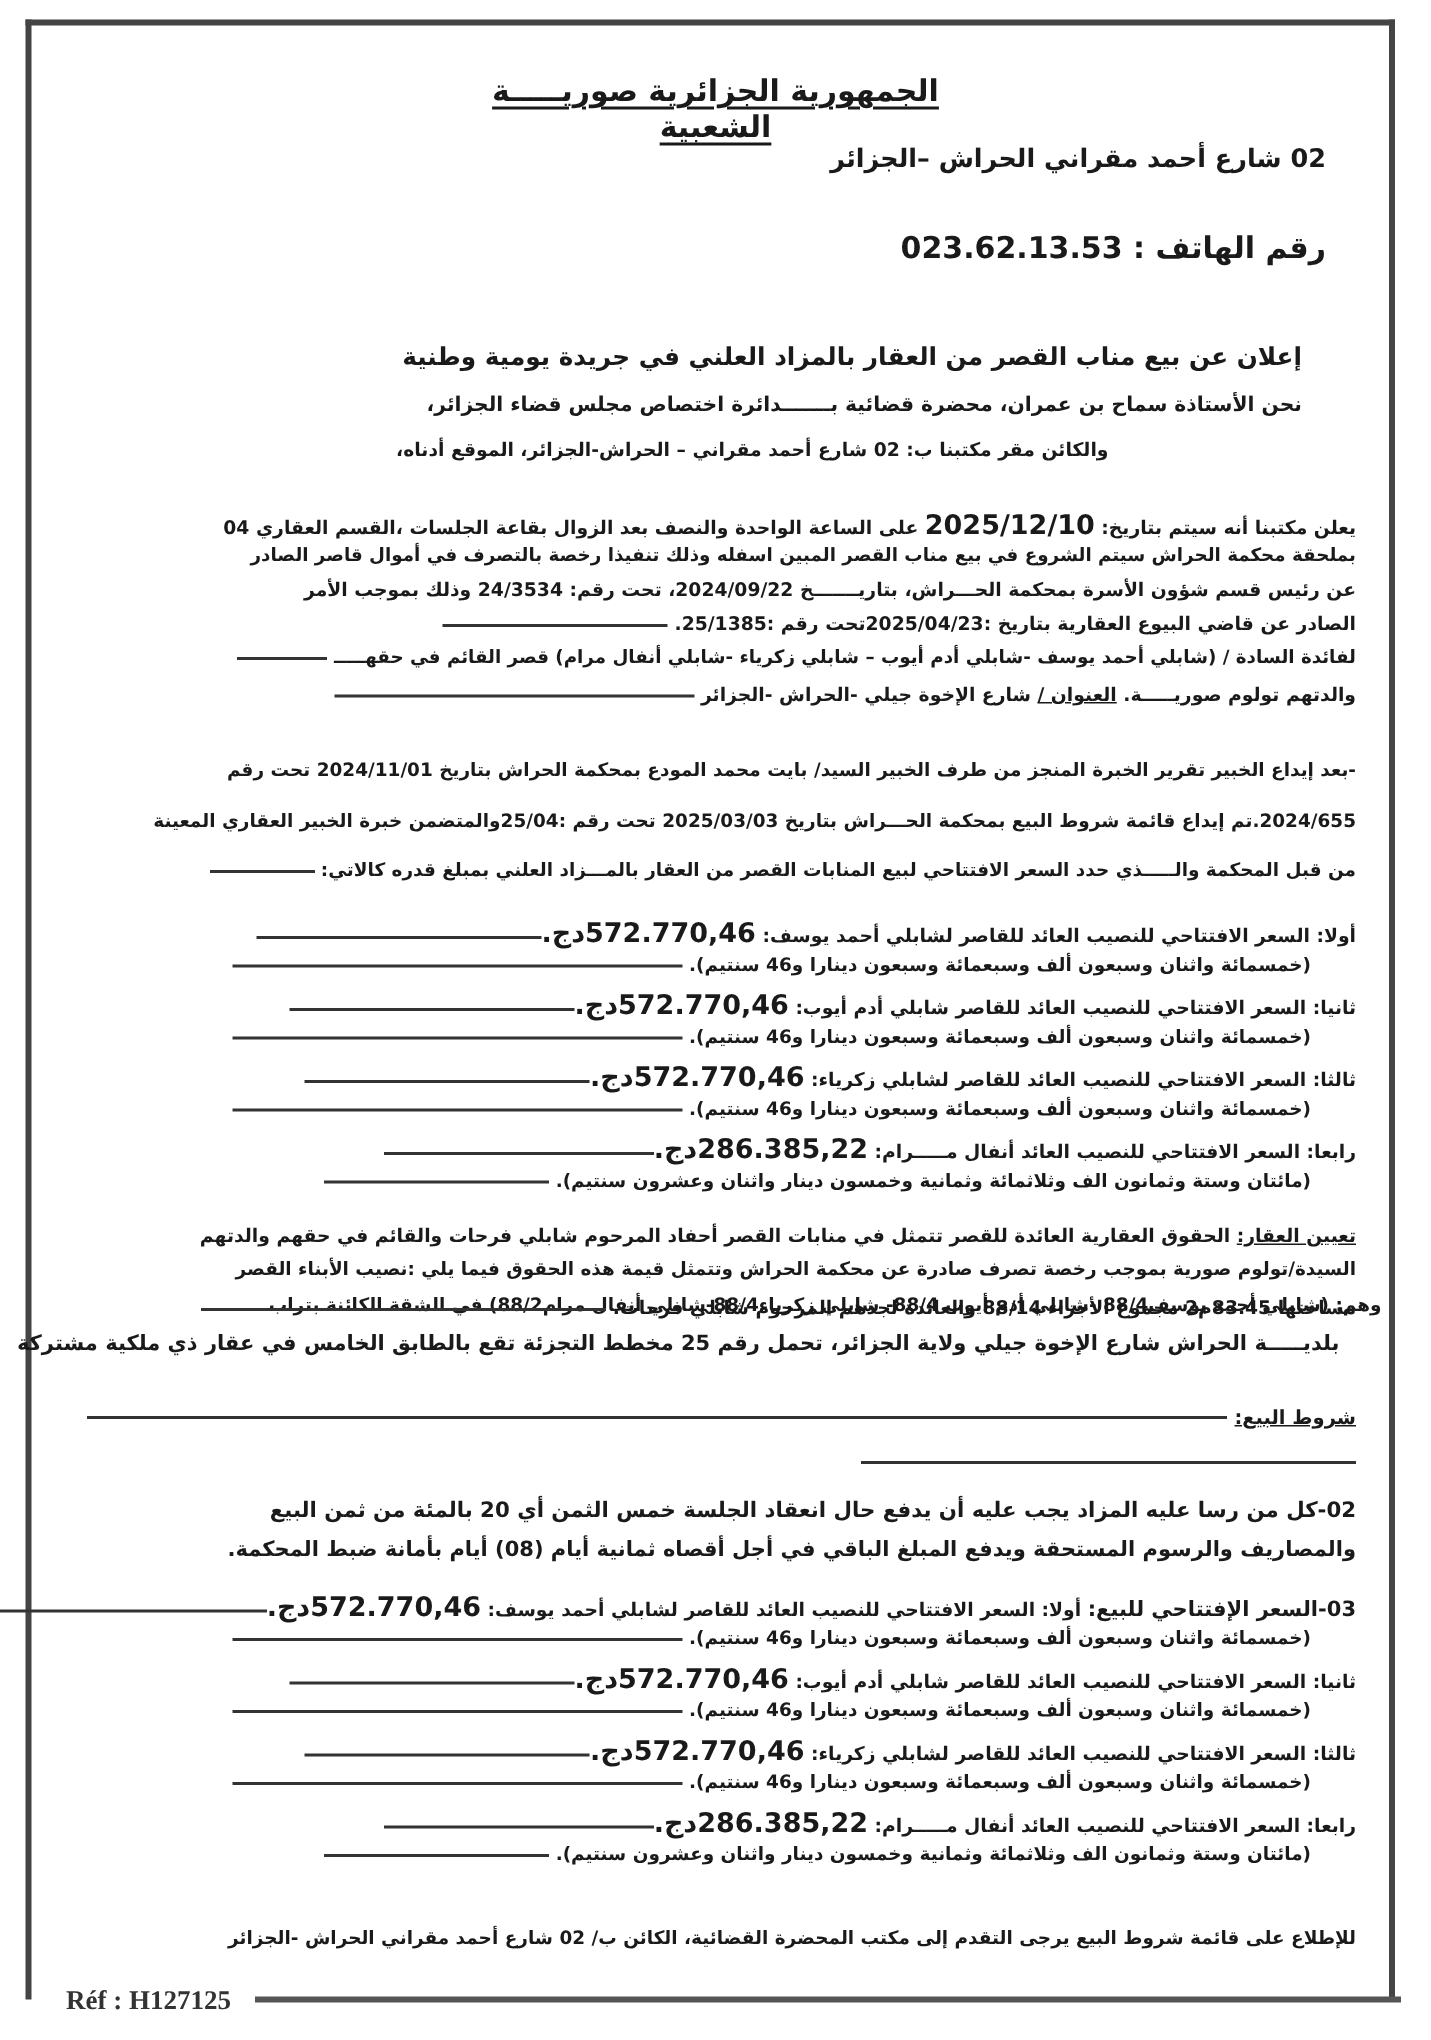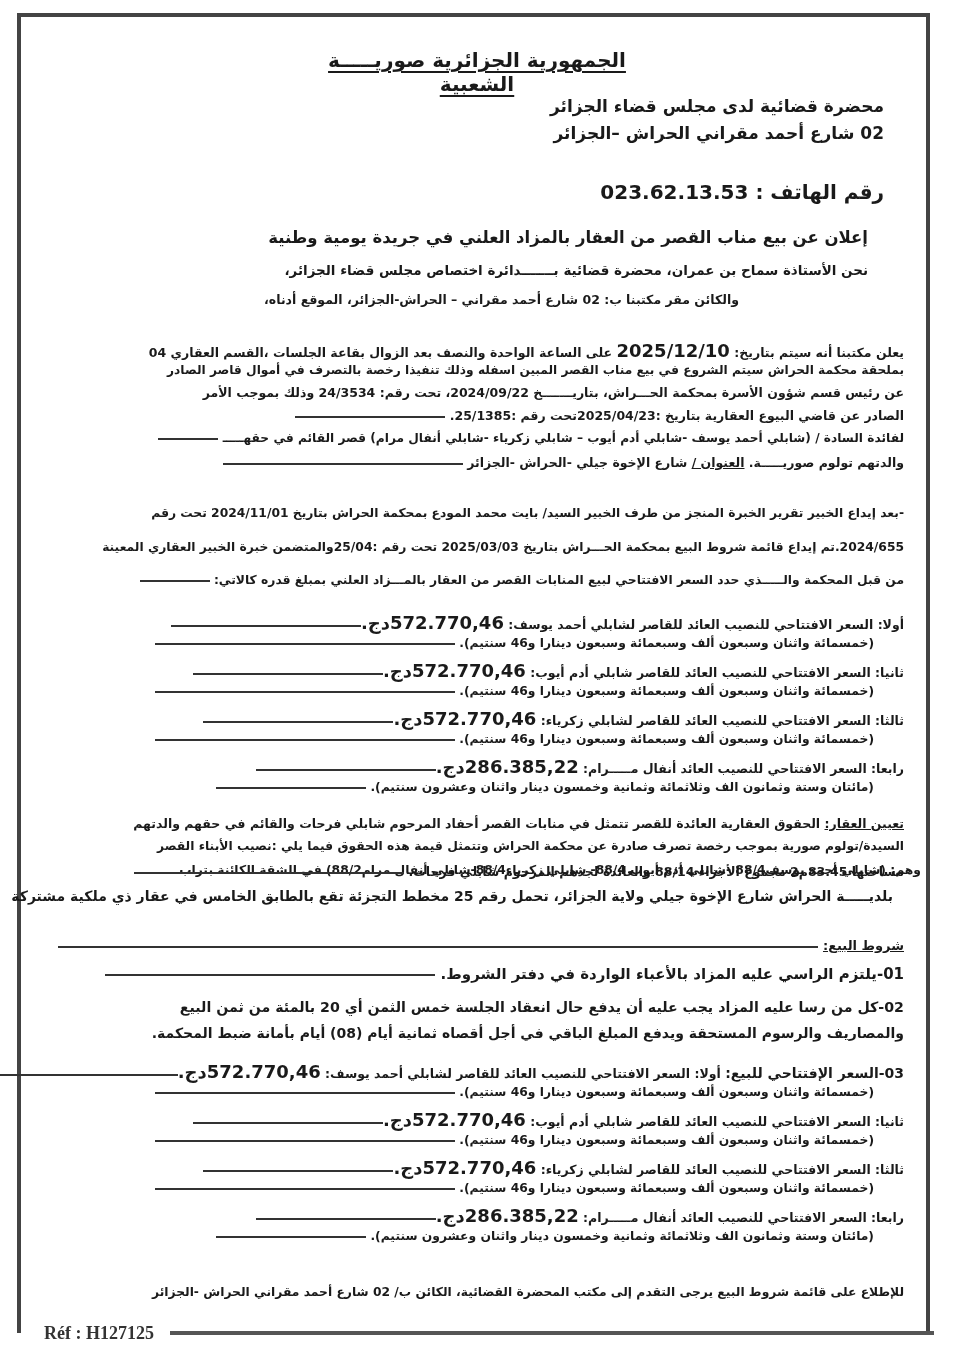--- a/index.html
+++ b/index.html
@@ -38,21 +38,20 @@
 </head>
 <body>
 
 <div class="frame"></div>
 <div class="frame-bottom"></div>
 <div class="ref">Réf : H127125</div>
 
 <div class="title">الجمهورية الجزائرية صوريـــــة الشعبية</div>
 
 <div class="header-block" dir="rtl">
-  <div>محضرة قضائية لدى مجلس قضاء الجزائر</div>
   <div>02 شارع أحمد مقراني الحراش –الجزائر</div>
   <div class="phone">
     <span>رقم الهاتف :</span>
     <span>023.62.13.53</span>
   </div>
 </div>
 
 <div class="line" style="top:228px; right:86px; font-size:16.5px;" dir="rtl">إعلان عن بيع مناب القصر من العقار بالمزاد العلني في جريدة يومية وطنية</div>
 <div class="line" style="top:262px; right:86px; font-size:13.5px;" dir="rtl">نحن الأستاذة سماح بن عمران، محضرة قضائية بـــــــدائرة اختصاص مجلس قضاء الجزائر،</div>
 <div class="line" style="top:292px; right:215px; font-size:12.5px;" dir="rtl">والكائن مقر مكتبنا ب: 02 شارع أحمد مقراني – الحراش-الجزائر، الموقع أدناه،</div>
@@ -107,21 +106,20 @@
 <div class="line" style="top:864px; right:50px; font-size:12.5px;" dir="rtl">
   <span>مساحتها 83.45م2 مجموع الأجزاء 88/14 والعائدة لجدهم المرحوم شابلي فرحات.</span>
   <span class="dash" style="width:270px;"></span>
 </div>
 
 <div class="line" style="top:938px; right:50px; font-size:13px;" dir="rtl">
   <span class="u">شروط البيع:</span>
   <span class="dash" style="width:760px;"></span>
 </div>
 <div class="line" style="top:965px; right:50px; font-size:15px;" dir="rtl">
-  <span>01-يلتزم الراسي عليه المزاد بالأعباء الواردة في دفتر الشروط.</span>
   <span class="dash" style="width:330px;"></span>
 </div>
 <div class="line" style="top:999px; right:50px; font-size:14.2px;" dir="rtl">02-كل من رسا عليه المزاد يجب عليه أن يدفع حال انعقاد الجلسة خمس الثمن أي 20 بالمئة من ثمن البيع</div>
 <div class="line" style="top:1025px; right:50px; font-size:14px;" dir="rtl">والمصاريف والرسوم المستحقة ويدفع المبلغ الباقي في أجل أقصاه ثمانية أيام (08) أيام بأمانة ضبط المحكمة.</div>
 
 <div id="prices2">
     <div class="line" dir="rtl" style="top: 1061px; right: 50px; font-size: 12.5px;"><span style="font-size:14px">03-السعر الإفتتاحي للبيع:</span> <span>أولا: السعر الافتتاحي للنصيب العائد للقاصر لشابلي أحمد يوسف:</span> <span class="big">572.770,46دج.</span><span class="dash" style="width:190px"></span></div>
     <div class="line" dir="rtl" style="top: 1085px; right: 80px; font-size: 12.3px;"><span>(خمسمائة واثنان وسبعون ألف وسبعمائة وسبعون دينارا و46 سنتيم).</span> <span class="dash" style="width:300px"></span></div>
     <div class="line" dir="rtl" style="top: 1109px; right: 50px; font-size: 12.5px;"><span>ثانيا: السعر الافتتاحي للنصيب العائد للقاصر شابلي أدم أيوب:</span> <span class="big">572.770,46دج.</span><span class="dash" style="width:190px"></span></div>
     <div class="line" dir="rtl" style="top: 1133px; right: 80px; font-size: 12.3px;"><span>(خمسمائة واثنان وسبعون ألف وسبعمائة وسبعون دينارا و46 سنتيم).</span> <span class="dash" style="width:300px"></span></div>

